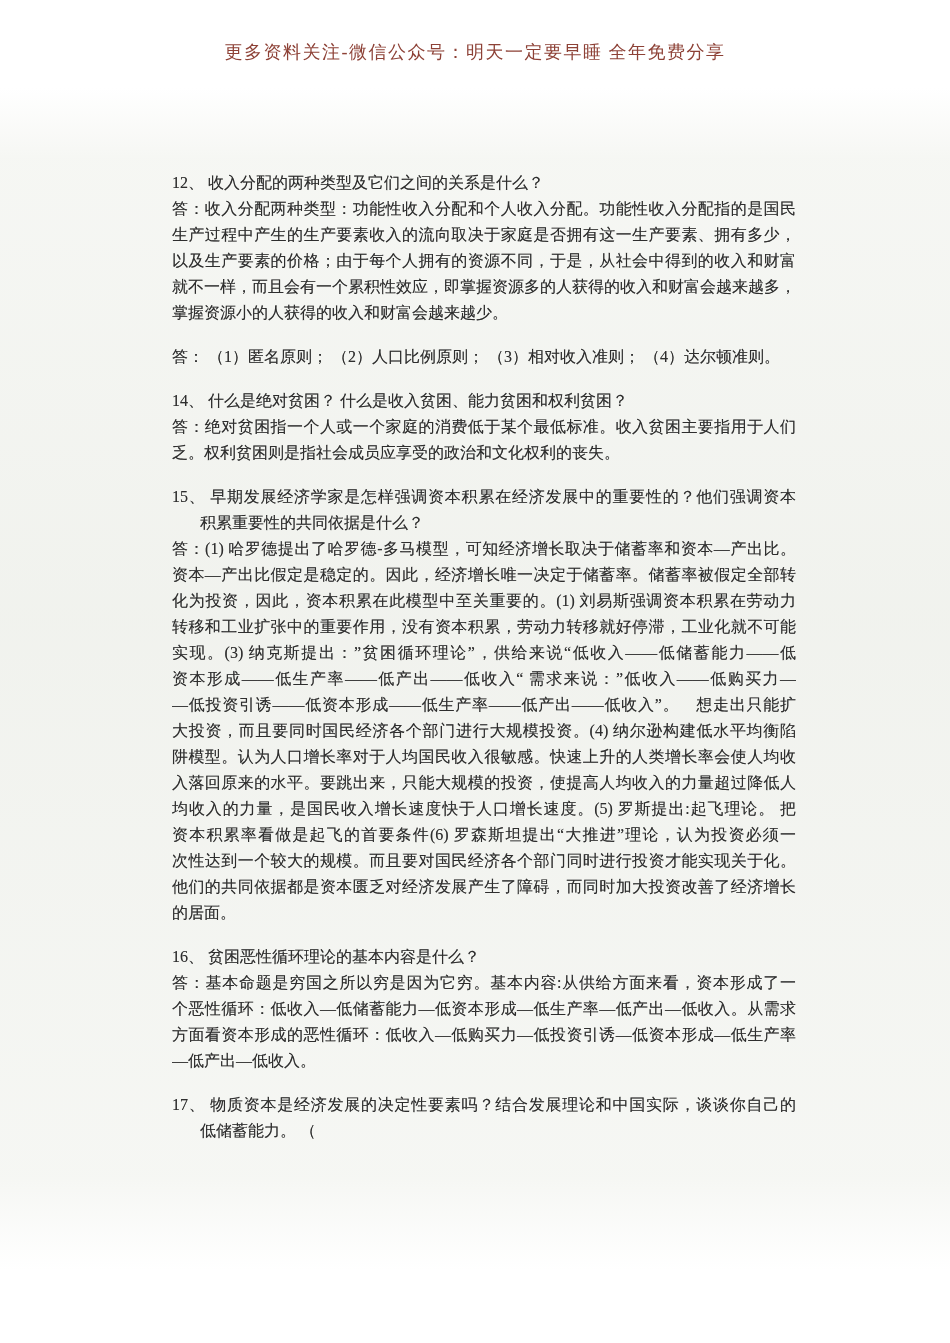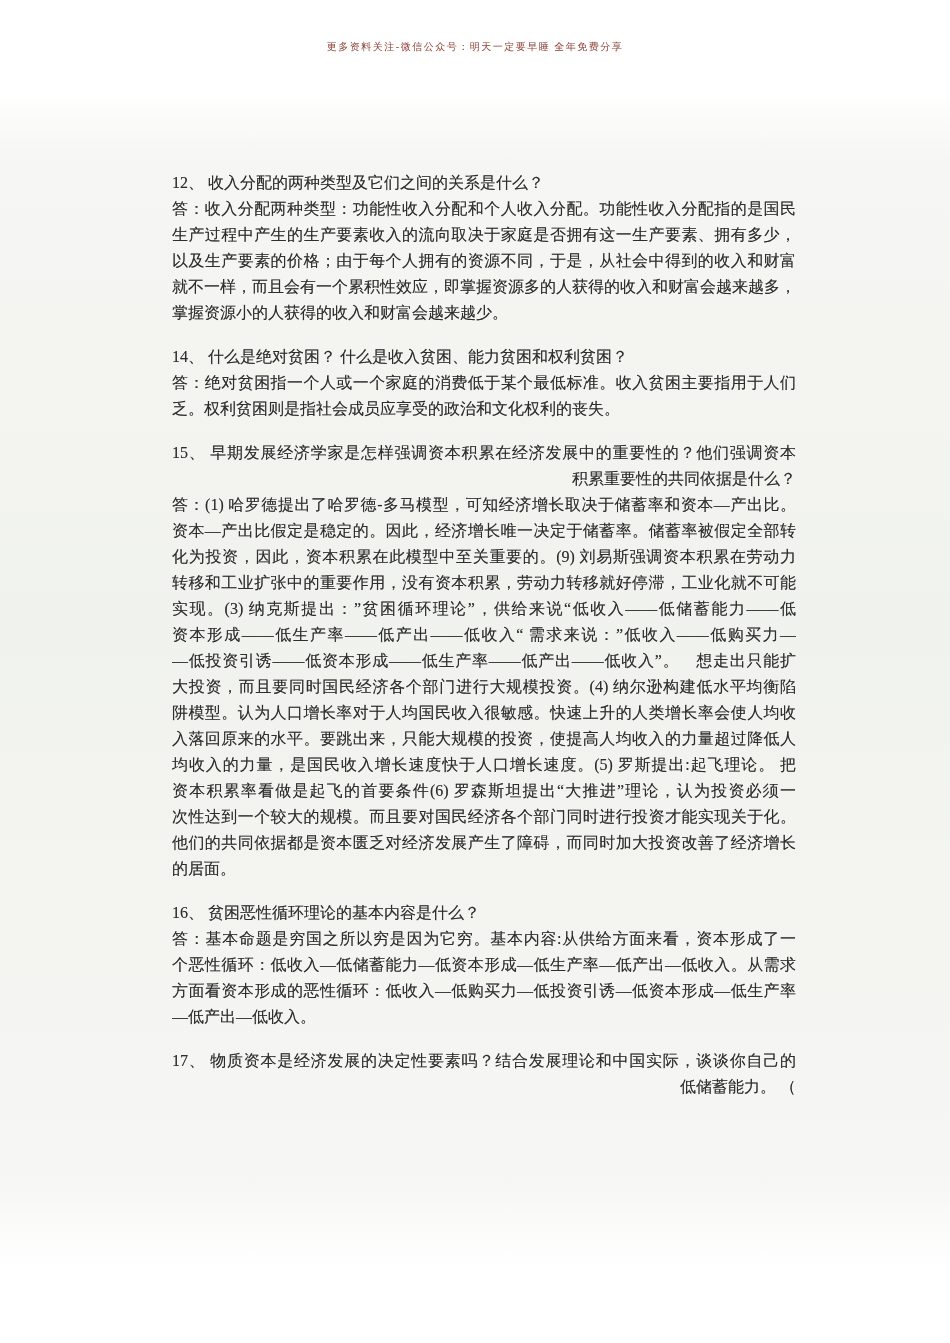--- a/index.html
+++ b/index.html
@@ -19,21 +19,21 @@
       rgba(238,240,234,0.55) 6%,
       rgba(236,238,232,0.75) 45%,
       rgba(238,240,234,0.55) 92%,
       rgba(238,240,234,0) 100%);
     pointer-events: none;
   }
   .watermark {
     position: absolute;
     top: 40px; left: 0; right: 0;
     text-align: center;
-    font-size: 10px;
+    font-size: 18px;
     letter-spacing: 1.5px;
     color: #8d4136;
     font-weight: 400;
   }
   .doc {
     position: absolute;
     left: 172px;
     top: 170px;
     width: 624px;
     color: #2e2e2e;
@@ -44,52 +44,53 @@
     height: 26px;
     line-height: 26px;
     font-size: 16px;
     white-space: pre-wrap;
     overflow: hidden;
   }
   .line.full {
     text-align: justify;
     text-align-last: justify;
   }
-  .line.indent { padding-left: 28px; text-align: right; }
+  .line.indent { padding-left: 28px; }
 </style>
 </head>
 <body>
 
 <div class="scan-tint"></div>
 
 <div class="watermark">更多资料关注-微信公众号：明天一定要早睡 全年免费分享</div>
 
 <main class="doc">
   <div id="qa-container">
       <section class="qa-block">
         <div class="line">12、 收入分配的两种类型及它们之间的关系是什么？</div>
         <div class="line full">答：收入分配两种类型：功能性收入分配和个人收入分配。功能性收入分配指的是国民</div>
         <div class="line full">生产过程中产生的生产要素收入的流向取决于家庭是否拥有这一生产要素、拥有多少，</div>
         <div class="line full">以及生产要素的价格；由于每个人拥有的资源不同，于是，从社会中得到的收入和财富</div>
         <div class="line full">就不一样，而且会有一个累积性效应，即掌握资源多的人获得的收入和财富会越来越多，</div>
         <div class="line">掌握资源小的人获得的收入和财富会越来越少。</div>
       </section>
       <section class="qa-block">
+        <div class="line">答： （1）匿名原则； （2）人口比例原则； （3）相对收入准则； （4）达尔顿准则。</div>
       </section>
       <section class="qa-block">
         <div class="line">14、 什么是绝对贫困？ 什么是收入贫困、能力贫困和权利贫困？</div>
         <div class="line full">答：绝对贫困指一个人或一个家庭的消费低于某个最低标准。收入贫困主要指用于人们</div>
         <div class="line">乏。权利贫困则是指社会成员应享受的政治和文化权利的丧失。</div>
       </section>
       <section class="qa-block">
         <div class="line full">15、 早期发展经济学家是怎样强调资本积累在经济发展中的重要性的？他们强调资本</div>
         <div class="line indent">积累重要性的共同依据是什么？</div>
         <div class="line full">答：(1) 哈罗德提出了哈罗德-多马模型，可知经济增长取决于储蓄率和资本—产出比。</div>
         <div class="line full">资本—产出比假定是稳定的。因此，经济增长唯一决定于储蓄率。储蓄率被假定全部转</div>
-        <div class="line full">化为投资，因此，资本积累在此模型中至关重要的。(9) 刘易斯强调资本积累在劳动力</div>
+        <div class="line full">化为投资，因此，资本积累在此模型中至关重要的。(1) 刘易斯强调资本积累在劳动力</div>
         <div class="line full">转移和工业扩张中的重要作用，没有资本积累，劳动力转移就好停滞，工业化就不可能</div>
         <div class="line full">实现。(3) 纳克斯提出：”贫困循环理论”，供给来说“低收入——低储蓄能力——低</div>
         <div class="line full">资本形成——低生产率——低产出——低收入“ 需求来说：”低收入——低购买力—</div>
         <div class="line full">—低投资引诱——低资本形成——低生产率——低产出——低收入”。　想走出只能扩</div>
         <div class="line full">大投资，而且要同时国民经济各个部门进行大规模投资。(4) 纳尔逊构建低水平均衡陷</div>
         <div class="line full">阱模型。认为人口增长率对于人均国民收入很敏感。快速上升的人类增长率会使人均收</div>
         <div class="line full">入落回原来的水平。要跳出来，只能大规模的投资，使提高人均收入的力量超过降低人</div>
         <div class="line full">均收入的力量，是国民收入增长速度快于人口增长速度。(5) 罗斯提出:起飞理论。 把</div>
         <div class="line full">资本积累率看做是起飞的首要条件(6) 罗森斯坦提出“大推进”理论，认为投资必须一</div>
         <div class="line full">次性达到一个较大的规模。而且要对国民经济各个部门同时进行投资才能实现关于化。</div>

